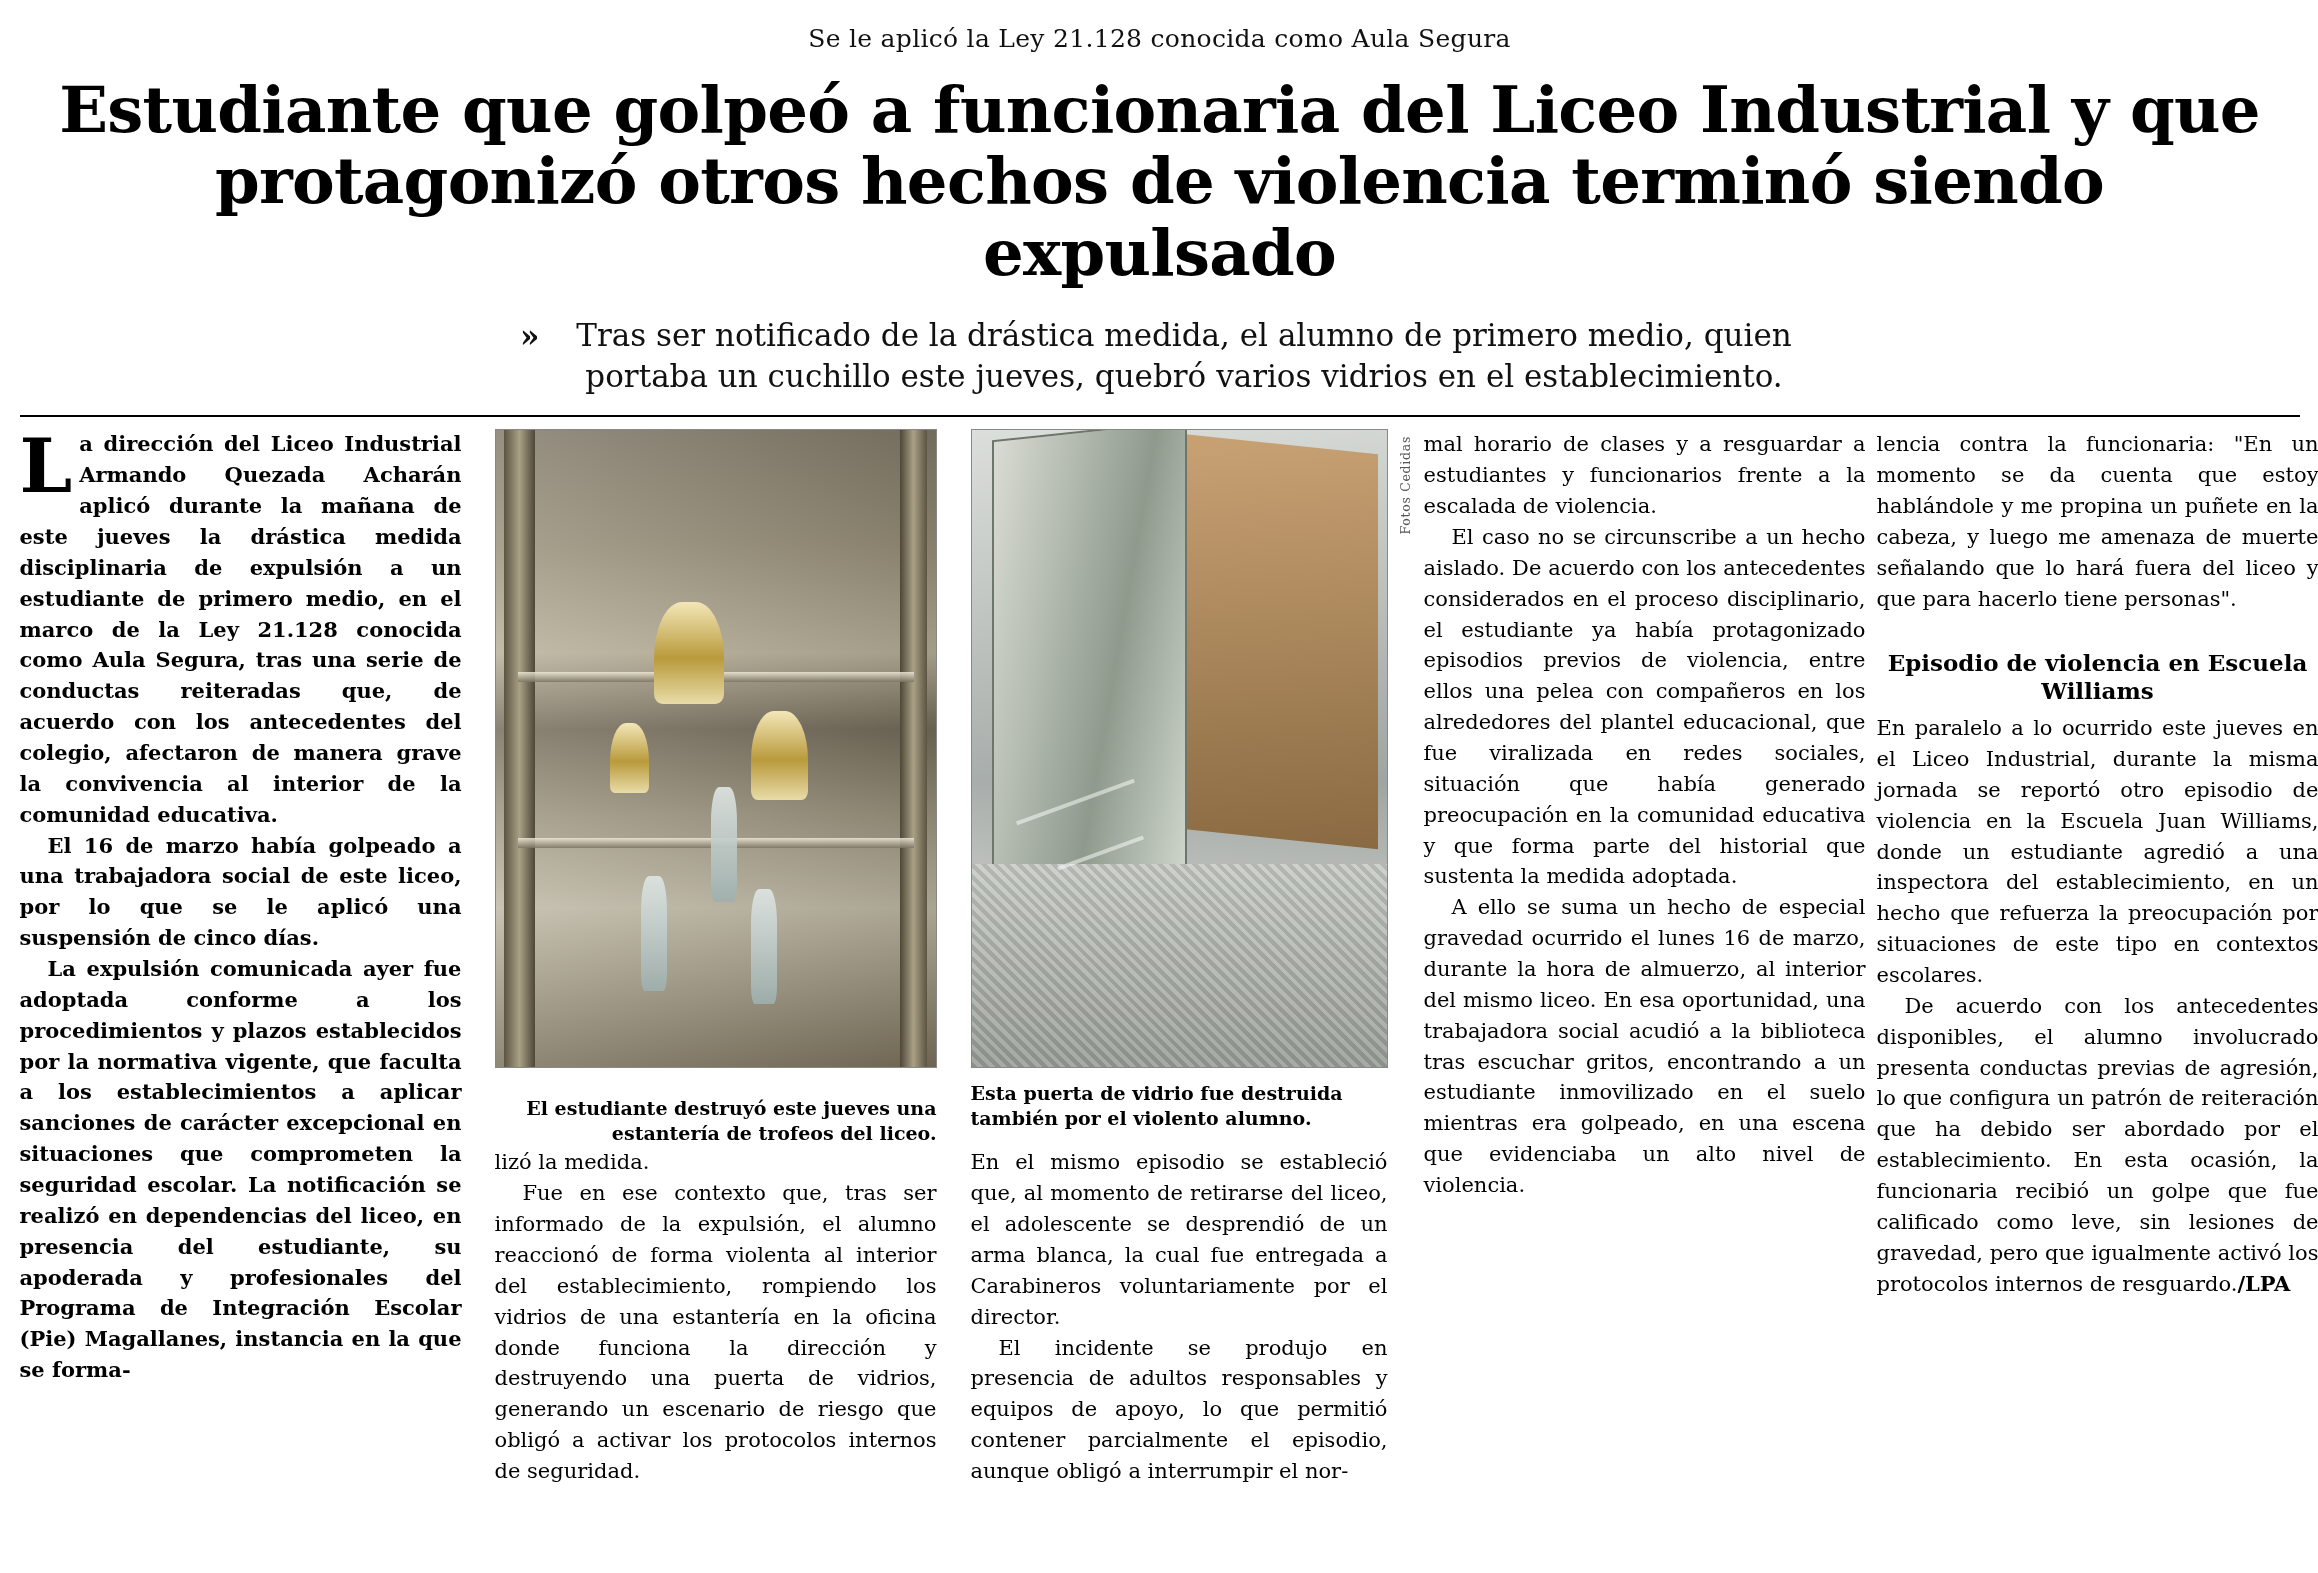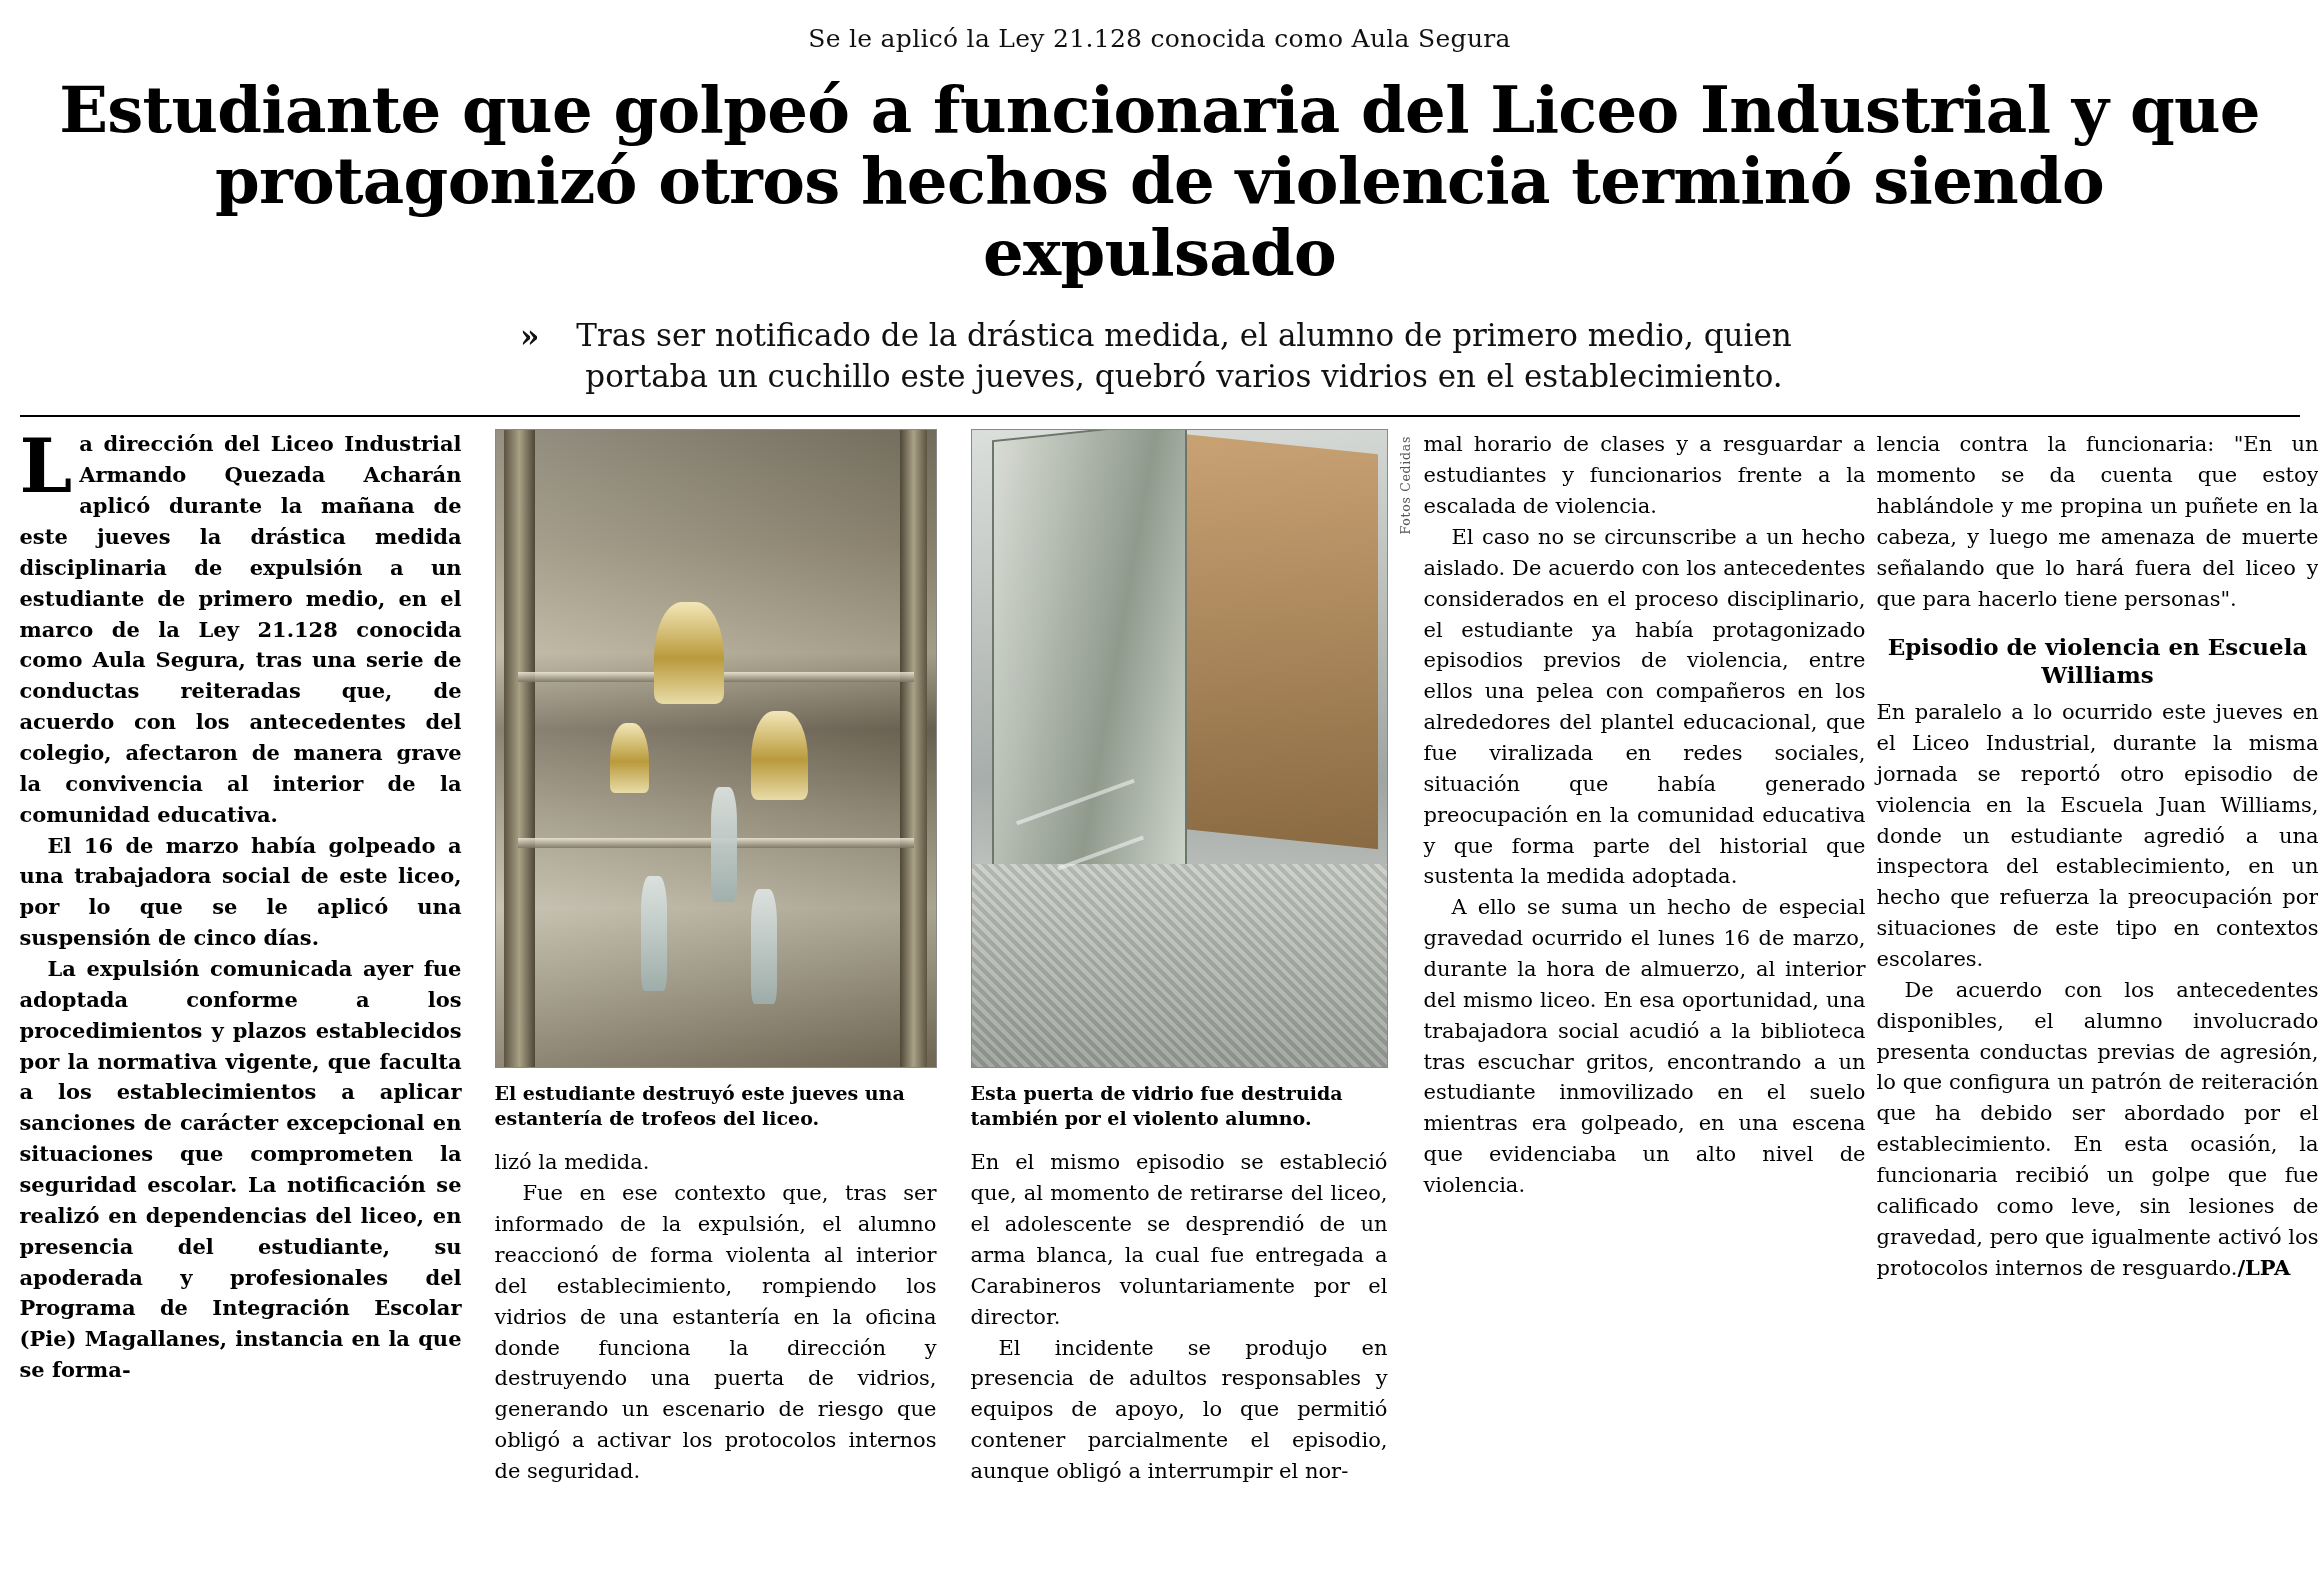--- a/index.html
+++ b/index.html
@@ -211,34 +211,34 @@
     letter-spacing: 0.7px;
   }
   .caption {
     position: absolute;
     font-family: "DejaVu Serif", serif;
     font-weight: 700;
     font-size: 19px;
     line-height: 1.32;
     color: #000;
   }
-  .cap-1 { left: 475px; top: 652px; width: 442px; }
+  .cap-1 { left: 475px; top: 667px; width: 442px; text-align: right; }
   .cap-2 { left: 951px; top: 652px; width: 417px; }
 
   .col-mid-top {
     position: absolute;
     top: 718px;
   }
   .subhead {
     font-family: "DejaVu Serif", serif;
     font-weight: 700;
     font-size: 23px;
     line-height: 1.25;
     text-align: center;
-    margin: 18px 0 7px 0;
+    margin: 34px 0 7px 0;
   }
   .tagline {
     font-weight: 700;
   }
 </style>
 </head>
 <body>
 
 <div class="page">
 

